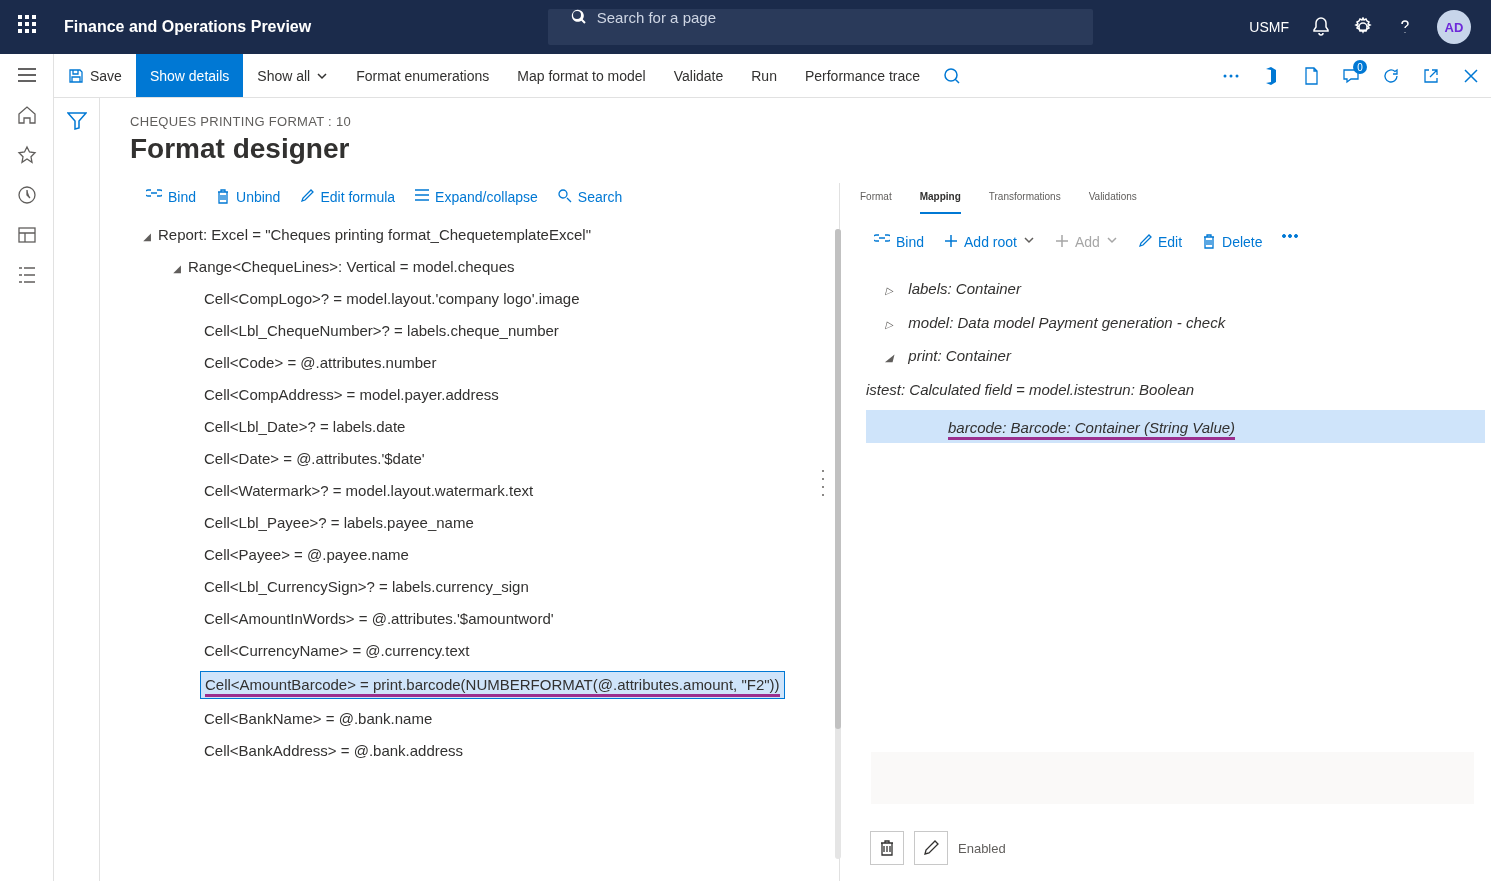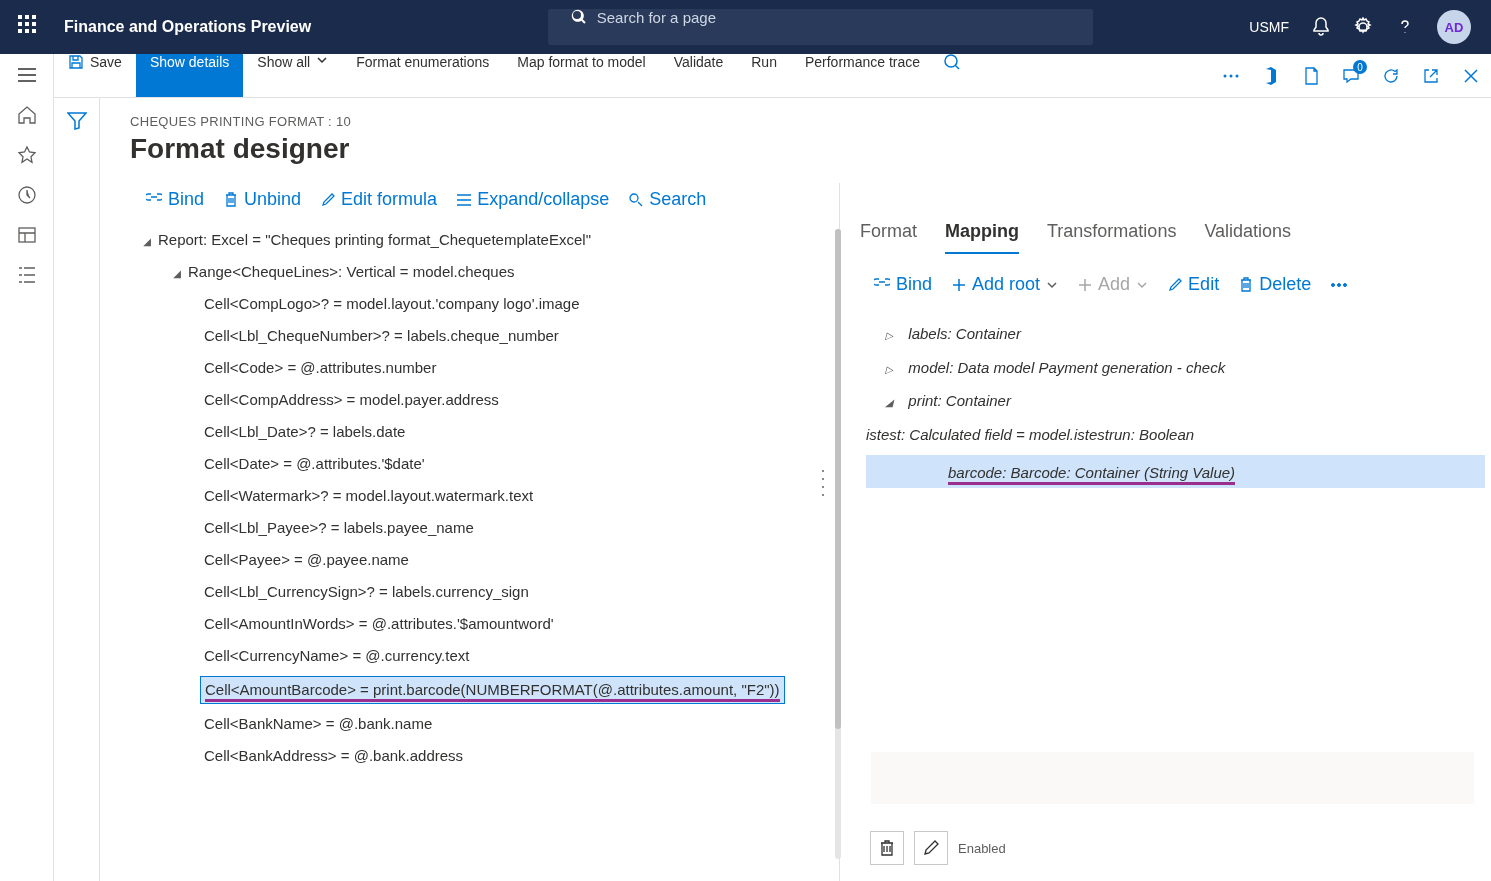--- a/index.html
+++ b/index.html
@@ -15,21 +15,21 @@
   .search-box svg { fill: #fff; margin-right: 10px; }
   .search-box input { background: transparent; border: none; color: #fff; font-size: 15px; outline: none; width: 100%; }
   .search-box input::placeholder { color: #cfd6e4; }
   .top-right { display:flex; align-items:center; gap: 22px; margin-right: 8px;}
   .top-right .ic { width: 20px; height:20px; cursor:pointer; display:flex; align-items:center; justify-content:center;}
   .top-right svg { fill: #fff; }
   .avatar { width: 34px; height: 34px; border-radius: 50%; background: #c7d5ea; color: #6d28d9; display:flex; align-items:center; justify-content:center; font-size: 13px; font-weight:600;}
   
   
   .cmd-bar { height: 44px; border-bottom: 1px solid #e1e1e1; display:flex; align-items:stretch; padding-left: 54px; background:#fff;}
-  .cmd-bar .cmd { display:flex; align-items:flex-start; padding: 0 14px; cursor:pointer; color:#323130; gap:6px; font-size:14px;}
+  .cmd-bar .cmd { display:flex; align-items:center; padding: 0 14px; cursor:pointer; color:#323130; gap:6px; font-size:14px;}
   .cmd-bar .cmd svg { fill:#0078d4; }
   .cmd-bar .cmd.primary { background:#0078d4; color:#fff; }
   .cmd-bar .spacer { flex:1; }
   .cmd-bar .ricon { width:40px; display:flex; align-items:center; justify-content:center; cursor:pointer;}
   .cmd-bar .ricon svg { fill:#323130; }
   .badge { position:relative;}
   .badge .bubble{ position:absolute; top:6px; right:4px; background:#0078d4; color:#fff; border-radius:8px; font-size:10px; min-width:14px; height:14px; display:flex; align-items:center; justify-content:center; padding:0 3px;}
   
   
   .body { display:flex; height: calc(881px - 54px - 44px); }
@@ -42,39 +42,39 @@
   
   .main { flex:1; display:flex; flex-direction:column; padding: 16px 0 0 30px; overflow:hidden;}
   .breadcrumb { font-size:13px; color:#605e5c; letter-spacing:0.3px; margin-bottom:4px;}
   .page-title { font-size:28px; font-weight:600; margin-bottom:18px;}
   
   .split { display:flex; flex:1; overflow:hidden;}
   .left-pane { width: 710px; display:flex; flex-direction:column; border-right:1px solid #e1e1e1; padding-right:6px; position:relative;}
   .right-pane { flex:1; display:flex; flex-direction:column; padding-left: 18px;}
   
   .pane-toolbar { display:flex; gap:4px; padding: 2px 0 10px 8px;}
-  .tbtn { color:#0078d4; display:flex; align-items:center; gap:6px; padding: 4px 8px; cursor:pointer; font-size:18px;}
+  .tbtn { color:#0078d4; display:flex; gap:6px; padding: 4px 8px; cursor:pointer; font-size:14px;}
   .tbtn svg { fill:#0078d4; stroke:#0078d4;}
   .tbtn.disabled { color:#a6a6a6; cursor:default;}
   .tbtn.disabled svg { fill:#a6a6a6; stroke:#a6a6a6;}
   
   .tree { overflow-y:auto; padding-left: 10px; padding-bottom: 20px; flex:1;}
   .tree-row { white-space:nowrap; padding: 4px 0 4px 0; font-size:15px; line-height:1.6;}
   .caret { display:inline-block; width:14px; text-align:center; color:#605e5c; font-size:10px; margin-right:4px;}
   .tree .lvl0 { padding-left: 0px;}
   .tree .lvl1 { padding-left: 30px;}
   .tree .lvl2 { padding-left: 64px;} 
   .selected-left { background:#cfe4fa; border:1px solid #0078d4; display:inline-block; padding:1px 4px;}
   .underline-purple { border-bottom: 3px solid #9b2f8f; padding-bottom:1px;}
   
   .scrollbar { position:absolute; right:-2px; top:46px; width:6px; height:630px; background:#e5e5e5; border-radius:3px;}
   .scrollbar .thumb { width:6px; height:500px; background:#c1c1c1; border-radius:3px;}
   
   .tabs { display:flex; gap:28px; padding: 0 0 0 2px; border-bottom:0; margin-bottom: 4px;}
-  .tab { padding: 8px 0 10px 0; cursor:pointer; color:#605e5c; font-size:18px;margin-top:30px;}
+  .tab { padding: 8px 0 10px 0; cursor:pointer; color:#605e5c; font-size:10px;}
   .tab.active { color:#323130; font-weight:600; border-bottom:2px solid #0078d4;}
   
   .maptree { padding-top: 8px; padding-left: 8px; font-style: italic;}
   .map-row { padding: 4px 0; font-size:15px; line-height:1.7;}
   .map-selected { background:#cfe4fa; display:block; padding: 5px 6px 2px 82px; margin-left:-82px; margin-right:6px;}
   
   .bottom-right { display:flex; align-items:center; gap:10px; padding: 10px 0 0 0; position:absolute; bottom:16px; left: 870px;}
   .iconbtn { width:34px; height:34px; border:1px solid #c8c8c8; display:flex; align-items:center; justify-content:center; cursor:pointer; background:#fff;}
   .iconbtn svg { fill:none; stroke:#323130; stroke-width:1.3;}
   .txtbox { position:absolute; bottom:76px; left:870px; right:16px; height:54px; border:1px solid #fff; background:#faf9f8;}

